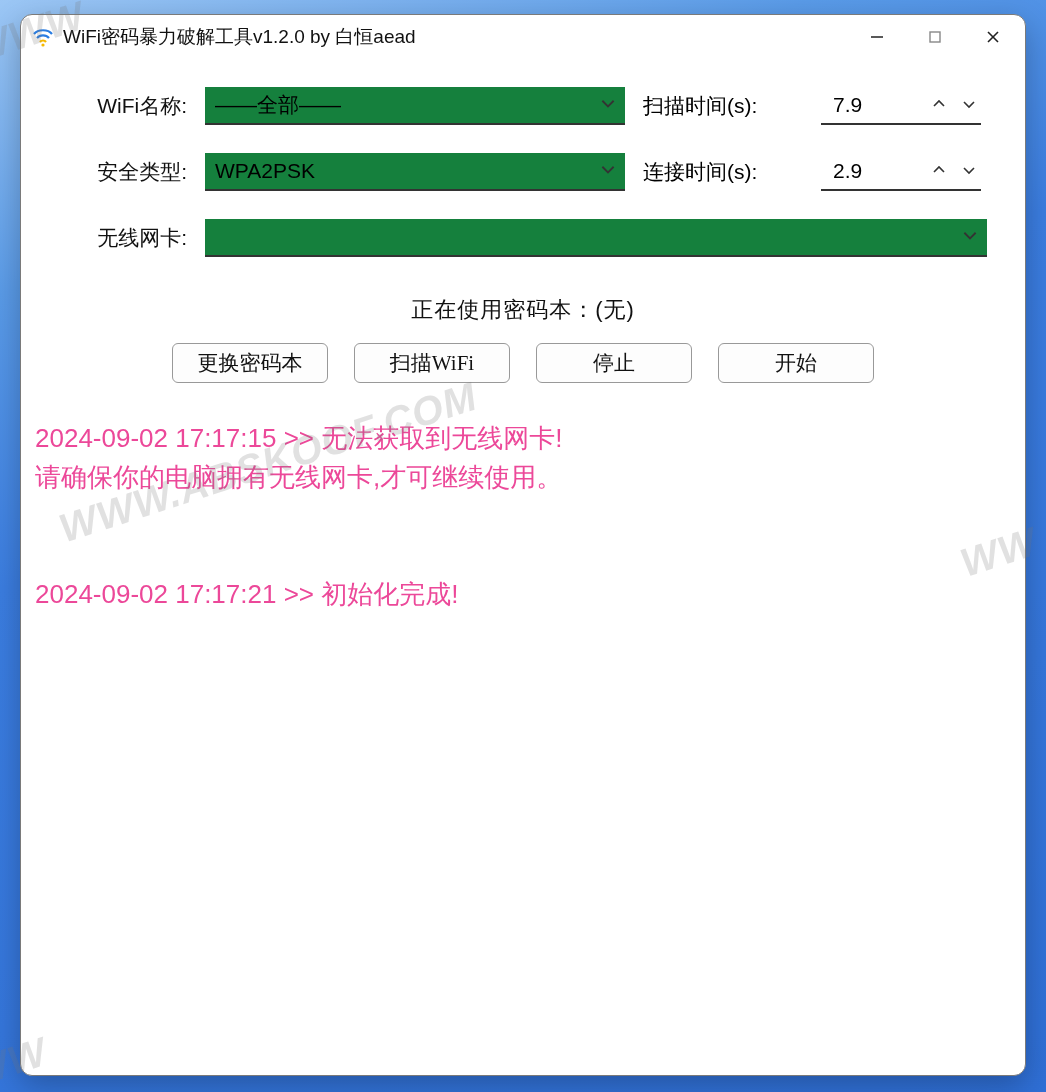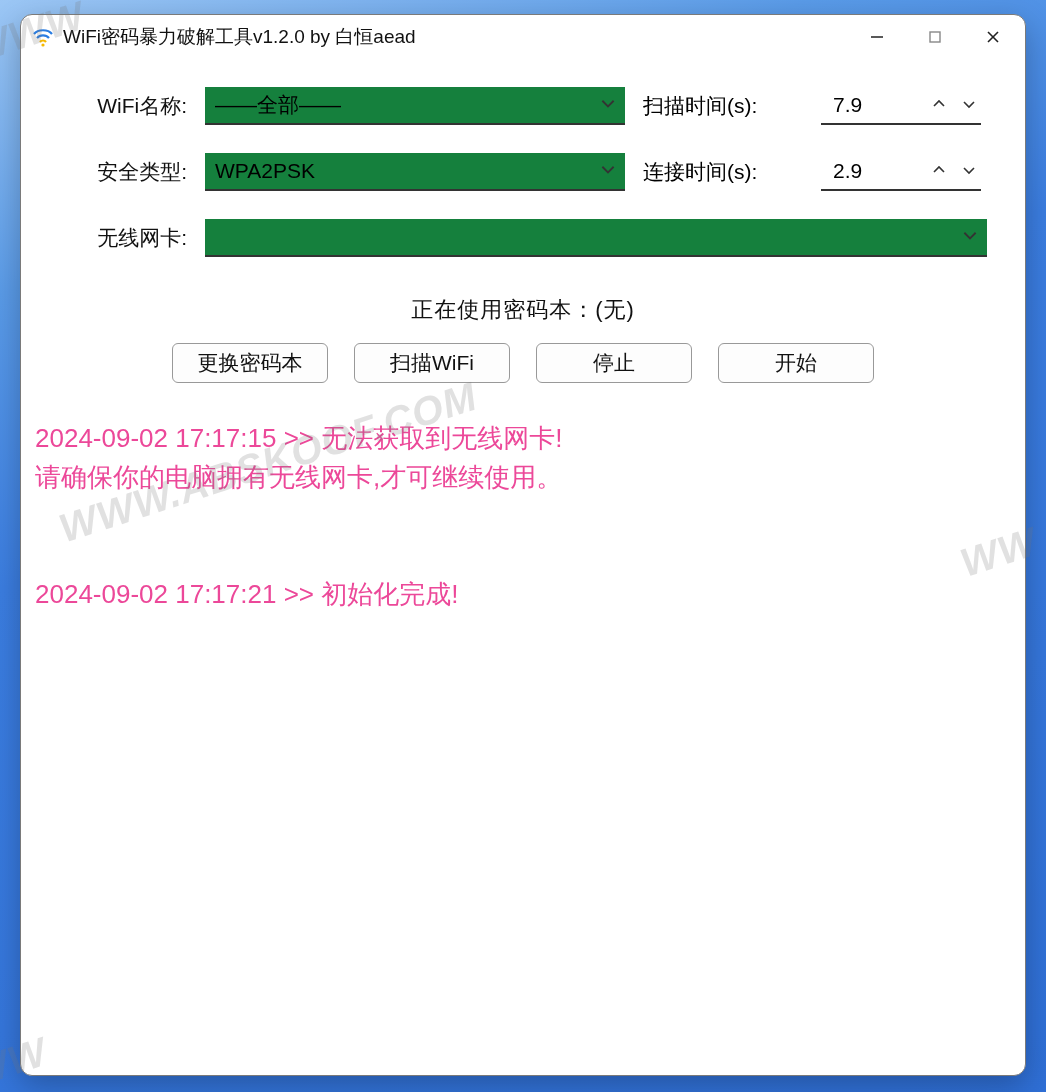--- a/index.html
+++ b/index.html
@@ -109,20 +109,21 @@
     font-size: 22px;
     margin-top: 38px;
     color: #111;
     letter-spacing: 1px;
   }
   .button-row {
     display: flex;
     justify-content: center;
     gap: 26px;
     margin-top: 18px;
+    font-family: Liberation Serif, serif;
   }
   .btn {
     min-width: 156px;
     height: 40px;
     border: 1.5px solid #999;
     border-radius: 6px;
     background: #fdfdfd;
     font-size: 21px;
     display: flex; align-items: center; justify-content: center;
     color: #111;

